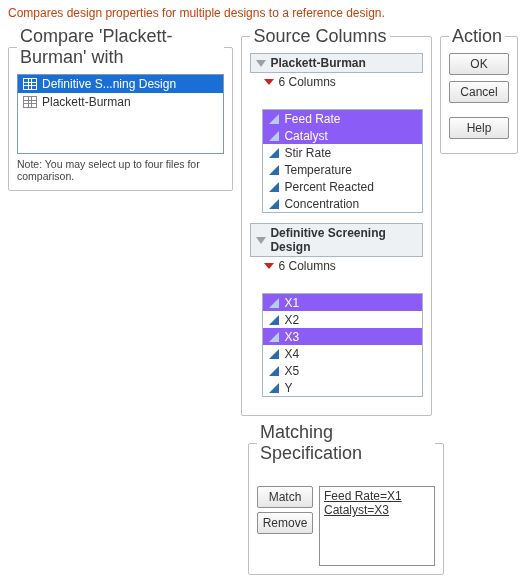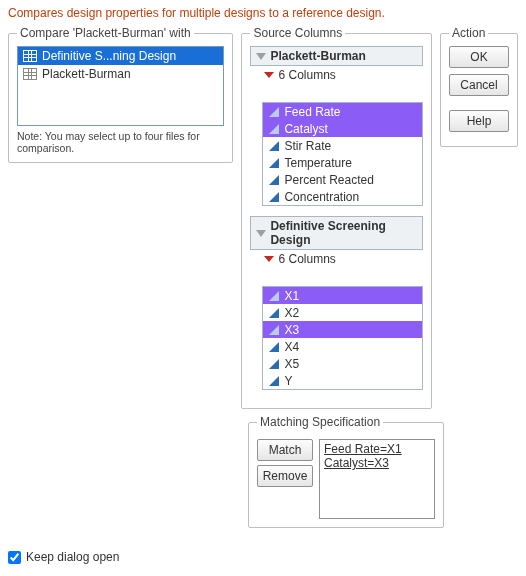--- a/index.html
+++ b/index.html
@@ -13,21 +13,21 @@
     width: 526px;
   }
   .subtitle { color: #c2410c; margin-bottom: 6px; }
   .main-row { display: flex; gap: 8px; align-items: flex-start; }
   fieldset {
     border: 1px solid #bfbfbf;
     border-radius: 2px;
     padding: 6px 8px 8px 8px;
     margin: 0;
   }
-  legend { padding: 0 3px; color: #444; font-size: 12px; }
+  legend { padding: 0 3px; color: #444; font-size: 18px; }
   .col-compare { width: 232px; }
   .col-source  { width: 196px; }
   .col-action  { width: 66px; }
   .listbox {
     border: 1px solid #7a9bb8;
     background: #fff;
     padding: 0;
     height: 80px;
     overflow: hidden;
   }
@@ -99,21 +99,21 @@
   .tri-open  { border-width: 7px 5px 0 5px; border-color: #9aa0a4 transparent transparent transparent;}
   .tri-red   { width:0;height:0;border-style:solid;border-width:6px 5px 0 5px;border-color:#c62626 transparent transparent transparent; display:inline-block;}
   .col-icon {
     width:0;height:0;border-style:solid;display:inline-block;
     border-width: 0 0 10px 10px;
     border-color: transparent transparent #2b6bb2 transparent;
   }
   .col-icon.dim { border-color: transparent transparent #6e8aa3 transparent; }
   .col-row.selected .col-icon.dim { border-color: transparent transparent #b9cde6 transparent; }
   .match-fs { width: 196px; margin-left: 240px; margin-top: 6px; }
-  .match-body { display:flex; gap:6px; align-items:flex-start; margin-top:4px;}
+  .match-body { display:flex; gap:6px; align-items:flex-start; margin-top:16px;}
   .match-list {
     flex:1; height:80px; border:1px solid #8f8f8f; background:#fff;
     padding:2px 4px; font-size:12px;text-decoration:underline;
   }
   .keep-row { margin-top: 22px; display:flex; align-items:center; gap:5px; }
   input[type=checkbox]{ width:13px; height:13px; margin:0;}
 </style>
 </head>
 <body>
 

